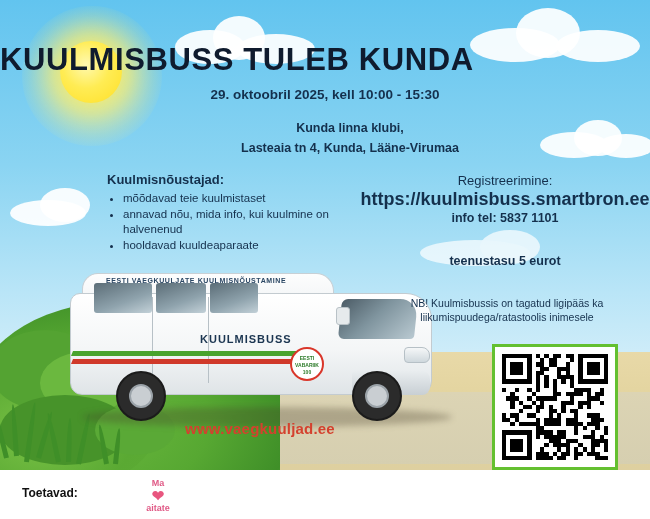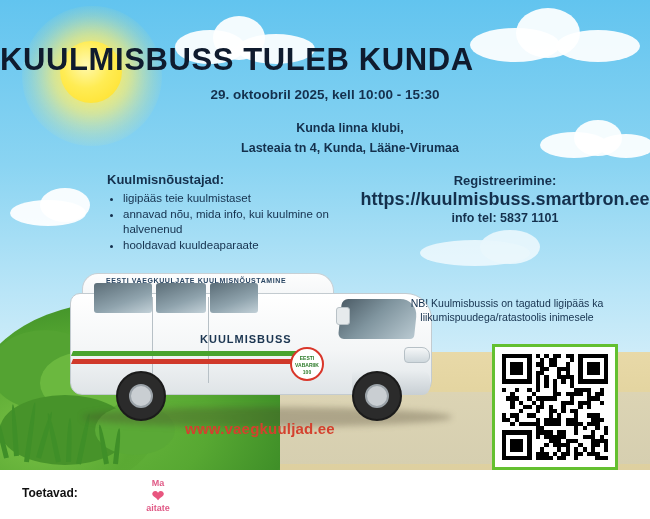--- a/index.html
+++ b/index.html
@@ -183,21 +183,21 @@
 
   .right-col {
     position: absolute;
     left: 360px; top: 172px;
     width: 290px;
     text-align: center;
     color: #14304d;
   }
   .reg-head {
     font-size: 13px;
-    font-weight: bold;
+    font-weight: normal;
     line-height: 18px;
   }
   .reg-url {
     font-size: 18px;
     font-weight: bold;
     line-height: 19px;
   }
   .reg-tel {
     font-size: 12.5px;
     font-weight: bold;
@@ -528,33 +528,34 @@
   <div class="title">KUULMISBUSS TULEB KUNDA</div>
   <div class="subtitle">29. oktoobril 2025, kell 10:00 - 15:30</div>
   <div class="venue">
     <div>Kunda linna klubi,</div>
     <div>Lasteaia tn 4, Kunda, Lääne-Virumaa</div>
   </div>
 
   <div class="left-col">
     <h3>Kuulmisnõustajad:</h3>
     <ul>
-      <li>ligipääs teie kuulmistaset</li>
+      <li>mõõdavad teie kuulmistaset</li>
       <li>annavad nõu, mida info, kui kuulmine on halvenenud</li>
       <li>hooldavad kuuldeaparaate</li>
     </ul>
   </div>
 
   <div class="right-col">
     <div class="reg-head">Registreerimine:</div>
     <div class="reg-url">https://kuulmisbuss.smartbron.ee</div>
     <div class="reg-tel">info tel: 5837 1101</div>
   </div>
 
   <div class="price-block">
+    <div>teenustasu 5 eurot</div>
   </div>
 
   <div class="note">NB! Kuulmisbussis on tagatud ligipääs ka liikumispuudega/ratastoolis inimesele</div>
 
   <div class="web">www.vaegkuuljad.ee</div>
 
   <div class="qr-box">
     <div class="qr-grid" id="qr">
         <i class="on"></i>
         <i class="on"></i>

